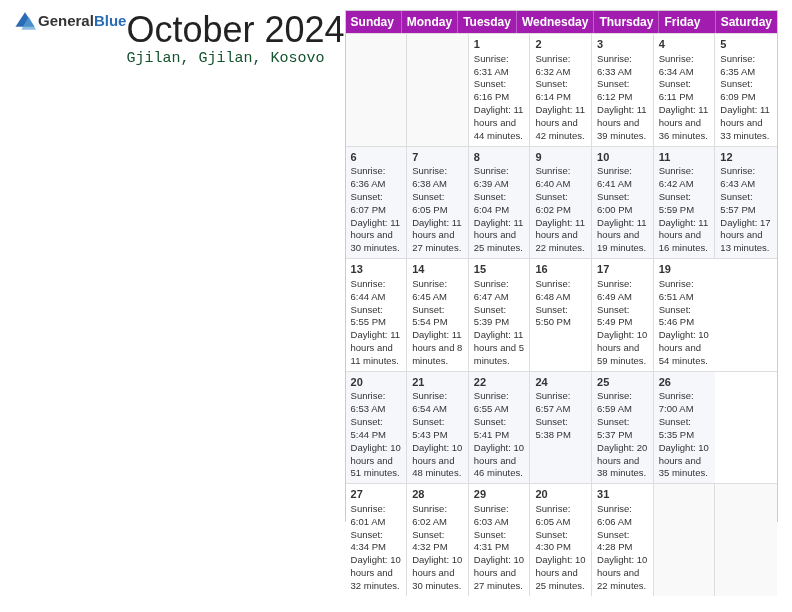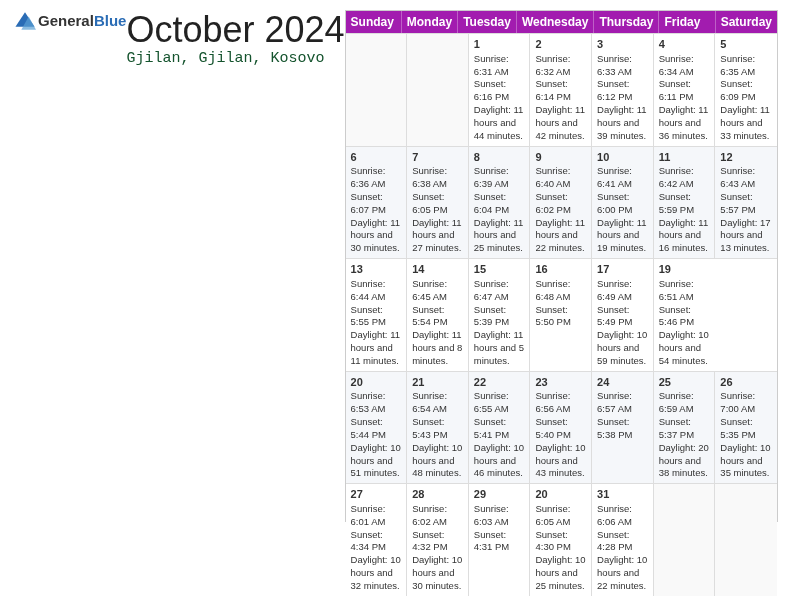--- a/index.html
+++ b/index.html
@@ -164,29 +164,28 @@
           <div class="cal-cell"><span class="day-num">14</span><span>Sunrise: 6:45 AM</span><br><span>Sunset: 5:54 PM</span><br><span>Daylight: 11 hours and 8 minutes.</span></div>
           <div class="cal-cell"><span class="day-num">15</span><span>Sunrise: 6:47 AM</span><br><span>Sunset: 5:39 PM</span><br><span>Daylight: 11 hours and 5 minutes.</span></div>
           <div class="cal-cell"><span class="day-num">16</span><span>Sunrise: 6:48 AM</span><br><span>Sunset: 5:50 PM</span><br></div>
           <div class="cal-cell"><span class="day-num">17</span><span>Sunrise: 6:49 AM</span><br><span>Sunset: 5:49 PM</span><br><span>Daylight: 10 hours and 59 minutes.</span></div>
           <div class="cal-cell"><span class="day-num">19</span><span>Sunrise: 6:51 AM</span><br><span>Sunset: 5:46 PM</span><br><span>Daylight: 10 hours and 54 minutes.</span></div>
         </div>
         <div class="cal-row">
           <div class="cal-cell"><span class="day-num">20</span><span>Sunrise: 6:53 AM</span><br><span>Sunset: 5:44 PM</span><br><span>Daylight: 10 hours and 51 minutes.</span></div>
           <div class="cal-cell"><span class="day-num">21</span><span>Sunrise: 6:54 AM</span><br><span>Sunset: 5:43 PM</span><br><span>Daylight: 10 hours and 48 minutes.</span></div>
           <div class="cal-cell"><span class="day-num">22</span><span>Sunrise: 6:55 AM</span><br><span>Sunset: 5:41 PM</span><br><span>Daylight: 10 hours and 46 minutes.</span></div>
-          <div class="cal-cell"><span class="day-num">23</span><span>Sunrise: 6:56 AM</span><br><span>Sunset: 5:40 PM</span><br><span>Daylight: 10 hours and 43 minutes.</span></div>
           <div class="cal-cell"><span class="day-num">24</span><span>Sunrise: 6:57 AM</span><br><span>Sunset: 5:38 PM</span><br></div>
           <div class="cal-cell"><span class="day-num">25</span><span>Sunrise: 6:59 AM</span><br><span>Sunset: 5:37 PM</span><br><span>Daylight: 20 hours and 38 minutes.</span></div>
           <div class="cal-cell"><span class="day-num">26</span><span>Sunrise: 7:00 AM</span><br><span>Sunset: 5:35 PM</span><br><span>Daylight: 10 hours and 35 minutes.</span></div>
         </div>
         <div class="cal-row">
           <div class="cal-cell"><span class="day-num">27</span><span>Sunrise: 6:01 AM</span><br><span>Sunset: 4:34 PM</span><br><span>Daylight: 10 hours and 32 minutes.</span></div>
           <div class="cal-cell"><span class="day-num">28</span><span>Sunrise: 6:02 AM</span><br><span>Sunset: 4:32 PM</span><br><span>Daylight: 10 hours and 30 minutes.</span></div>
-          <div class="cal-cell"><span class="day-num">29</span><span>Sunrise: 6:03 AM</span><br><span>Sunset: 4:31 PM</span><br></div>
+          <div class="cal-cell"><span class="day-num">29</span><span>Sunrise: 6:03 AM</span><br><span>Sunset: 4:31 PM</span><br><span>Daylight: 10 hours and 27 minutes.</span></div>
           <div class="cal-cell"><span class="day-num">20</span><span>Sunrise: 6:05 AM</span><br><span>Sunset: 4:30 PM</span><br><span>Daylight: 10 hours and 25 minutes.</span></div>
           <div class="cal-cell"><span class="day-num">31</span><span>Sunrise: 6:06 AM</span><br><span>Sunset: 4:28 PM</span><br><span>Daylight: 10 hours and 22 minutes.</span></div>
           <div class="cal-cell empty"></div>
           <div class="cal-cell empty"></div>
         </div>
       </div>
   </div>
 </div>
 
 </body></html>

